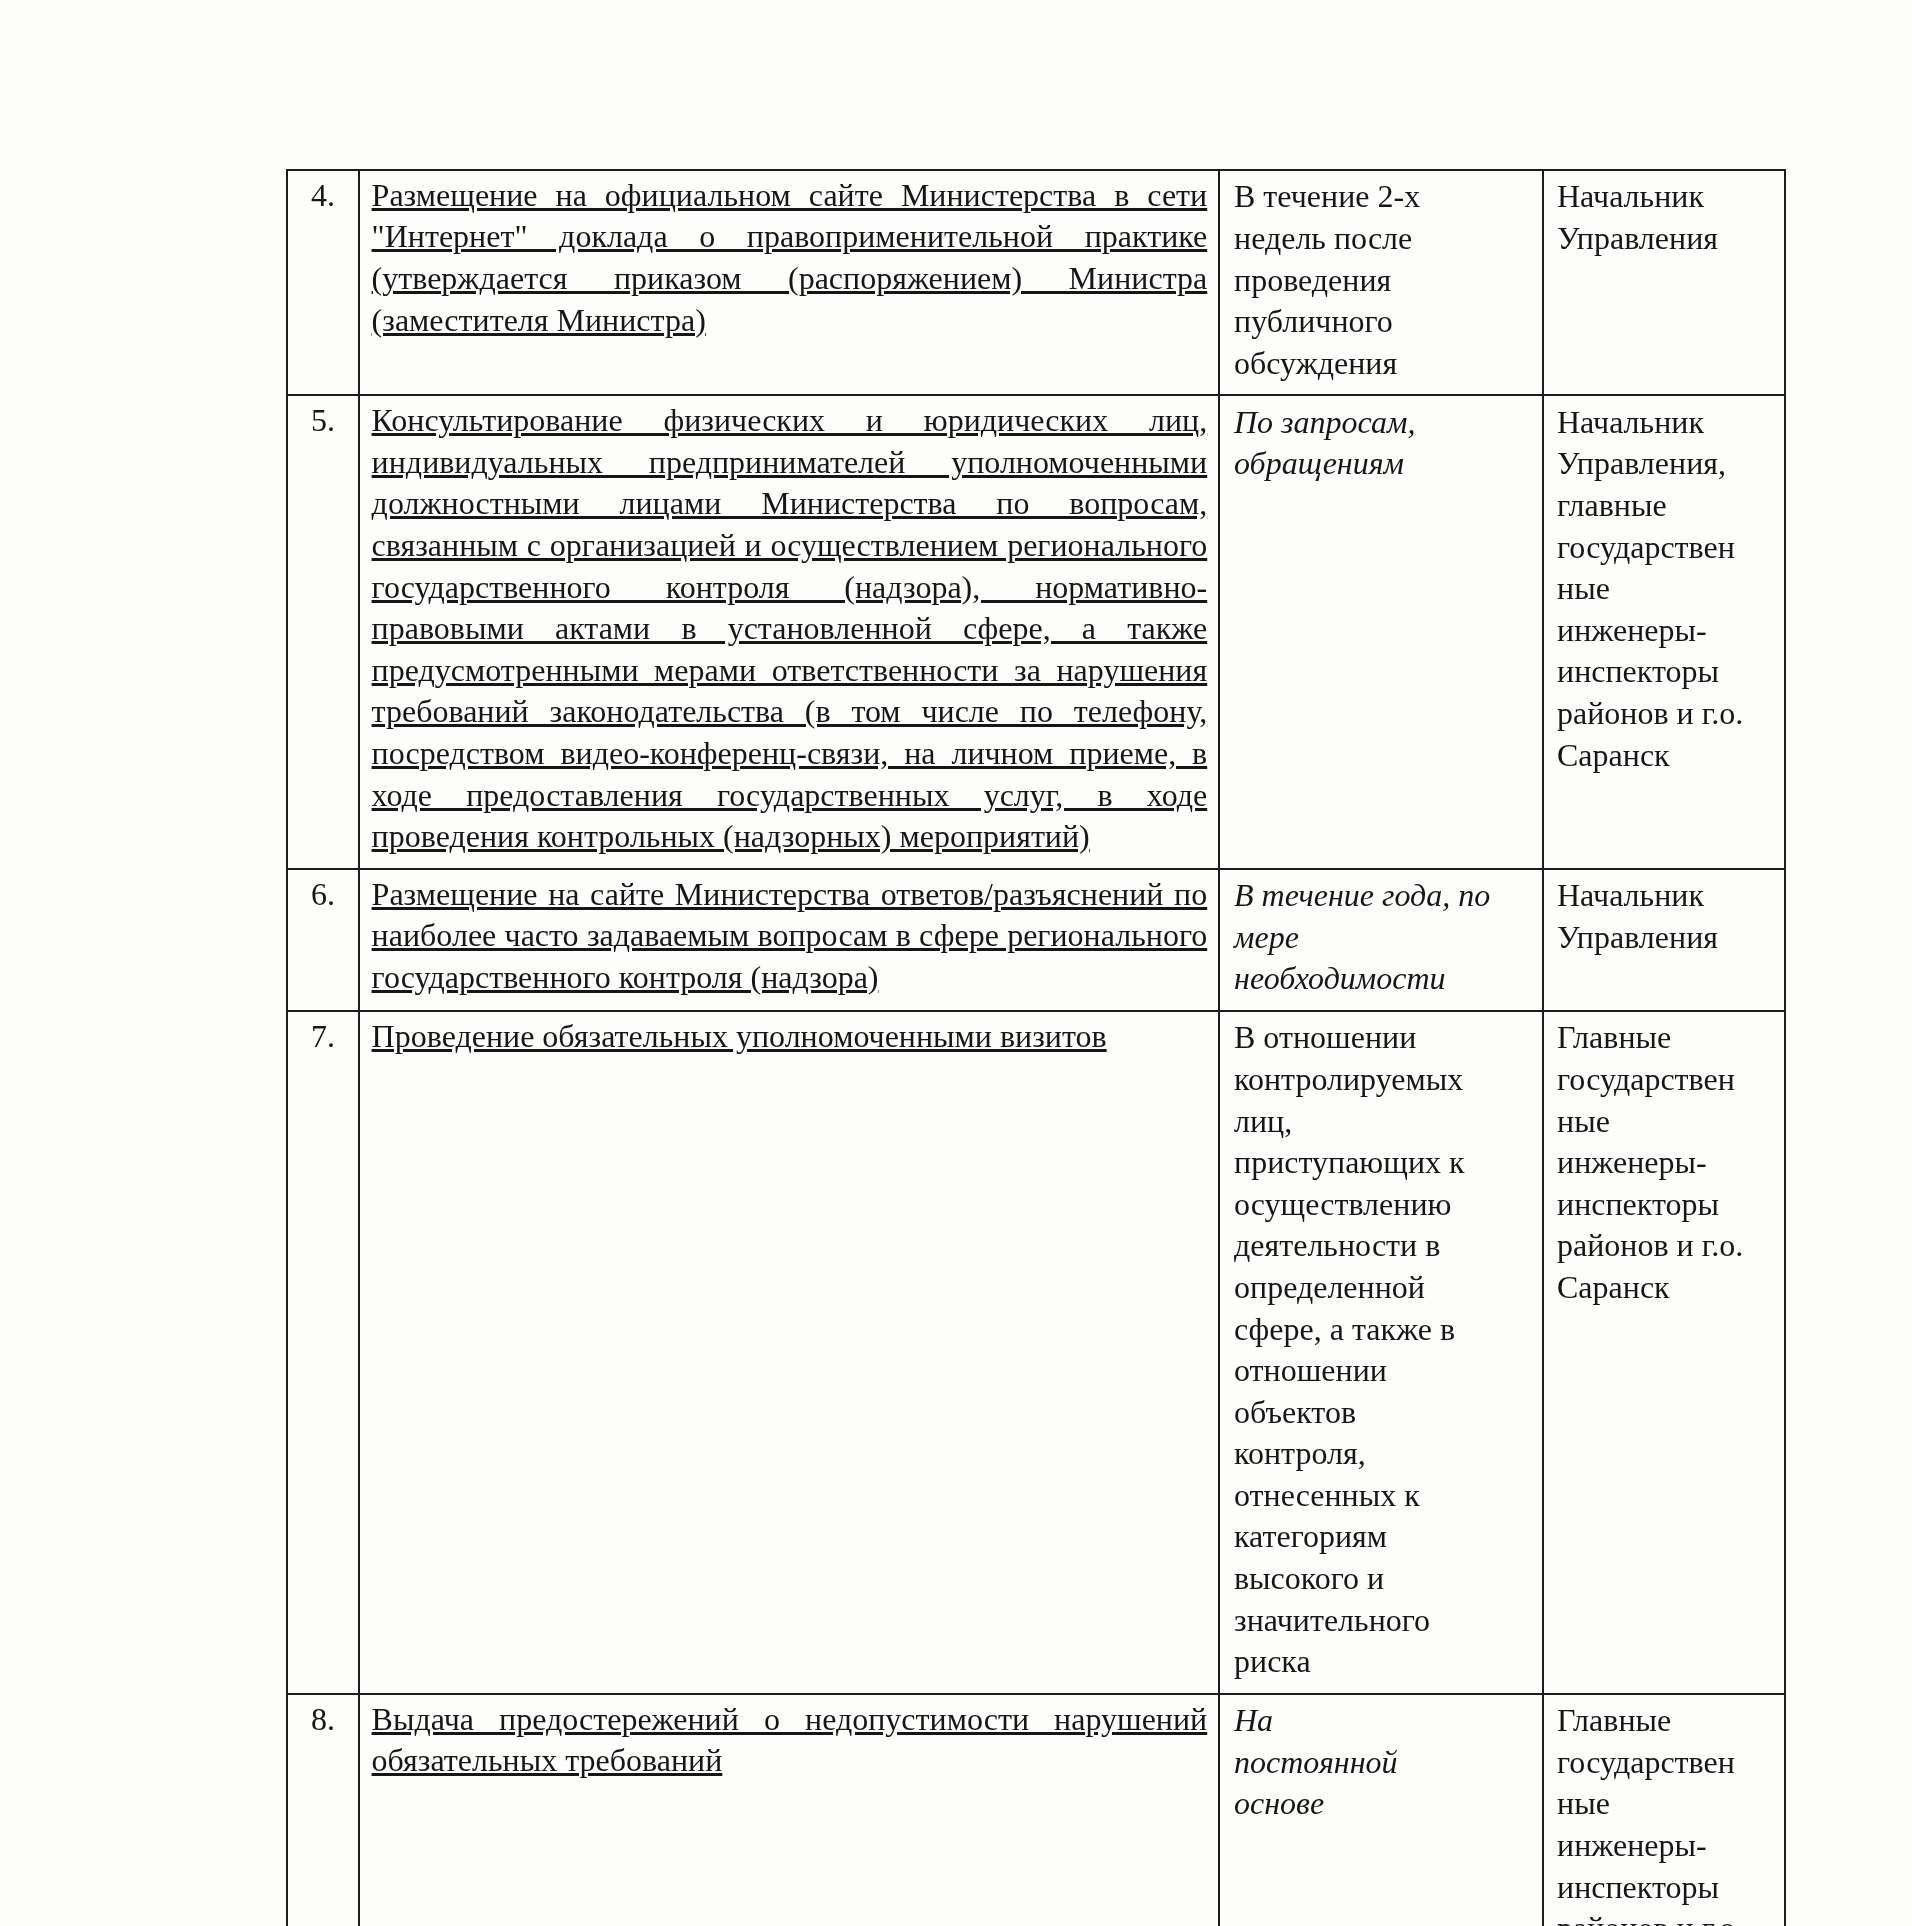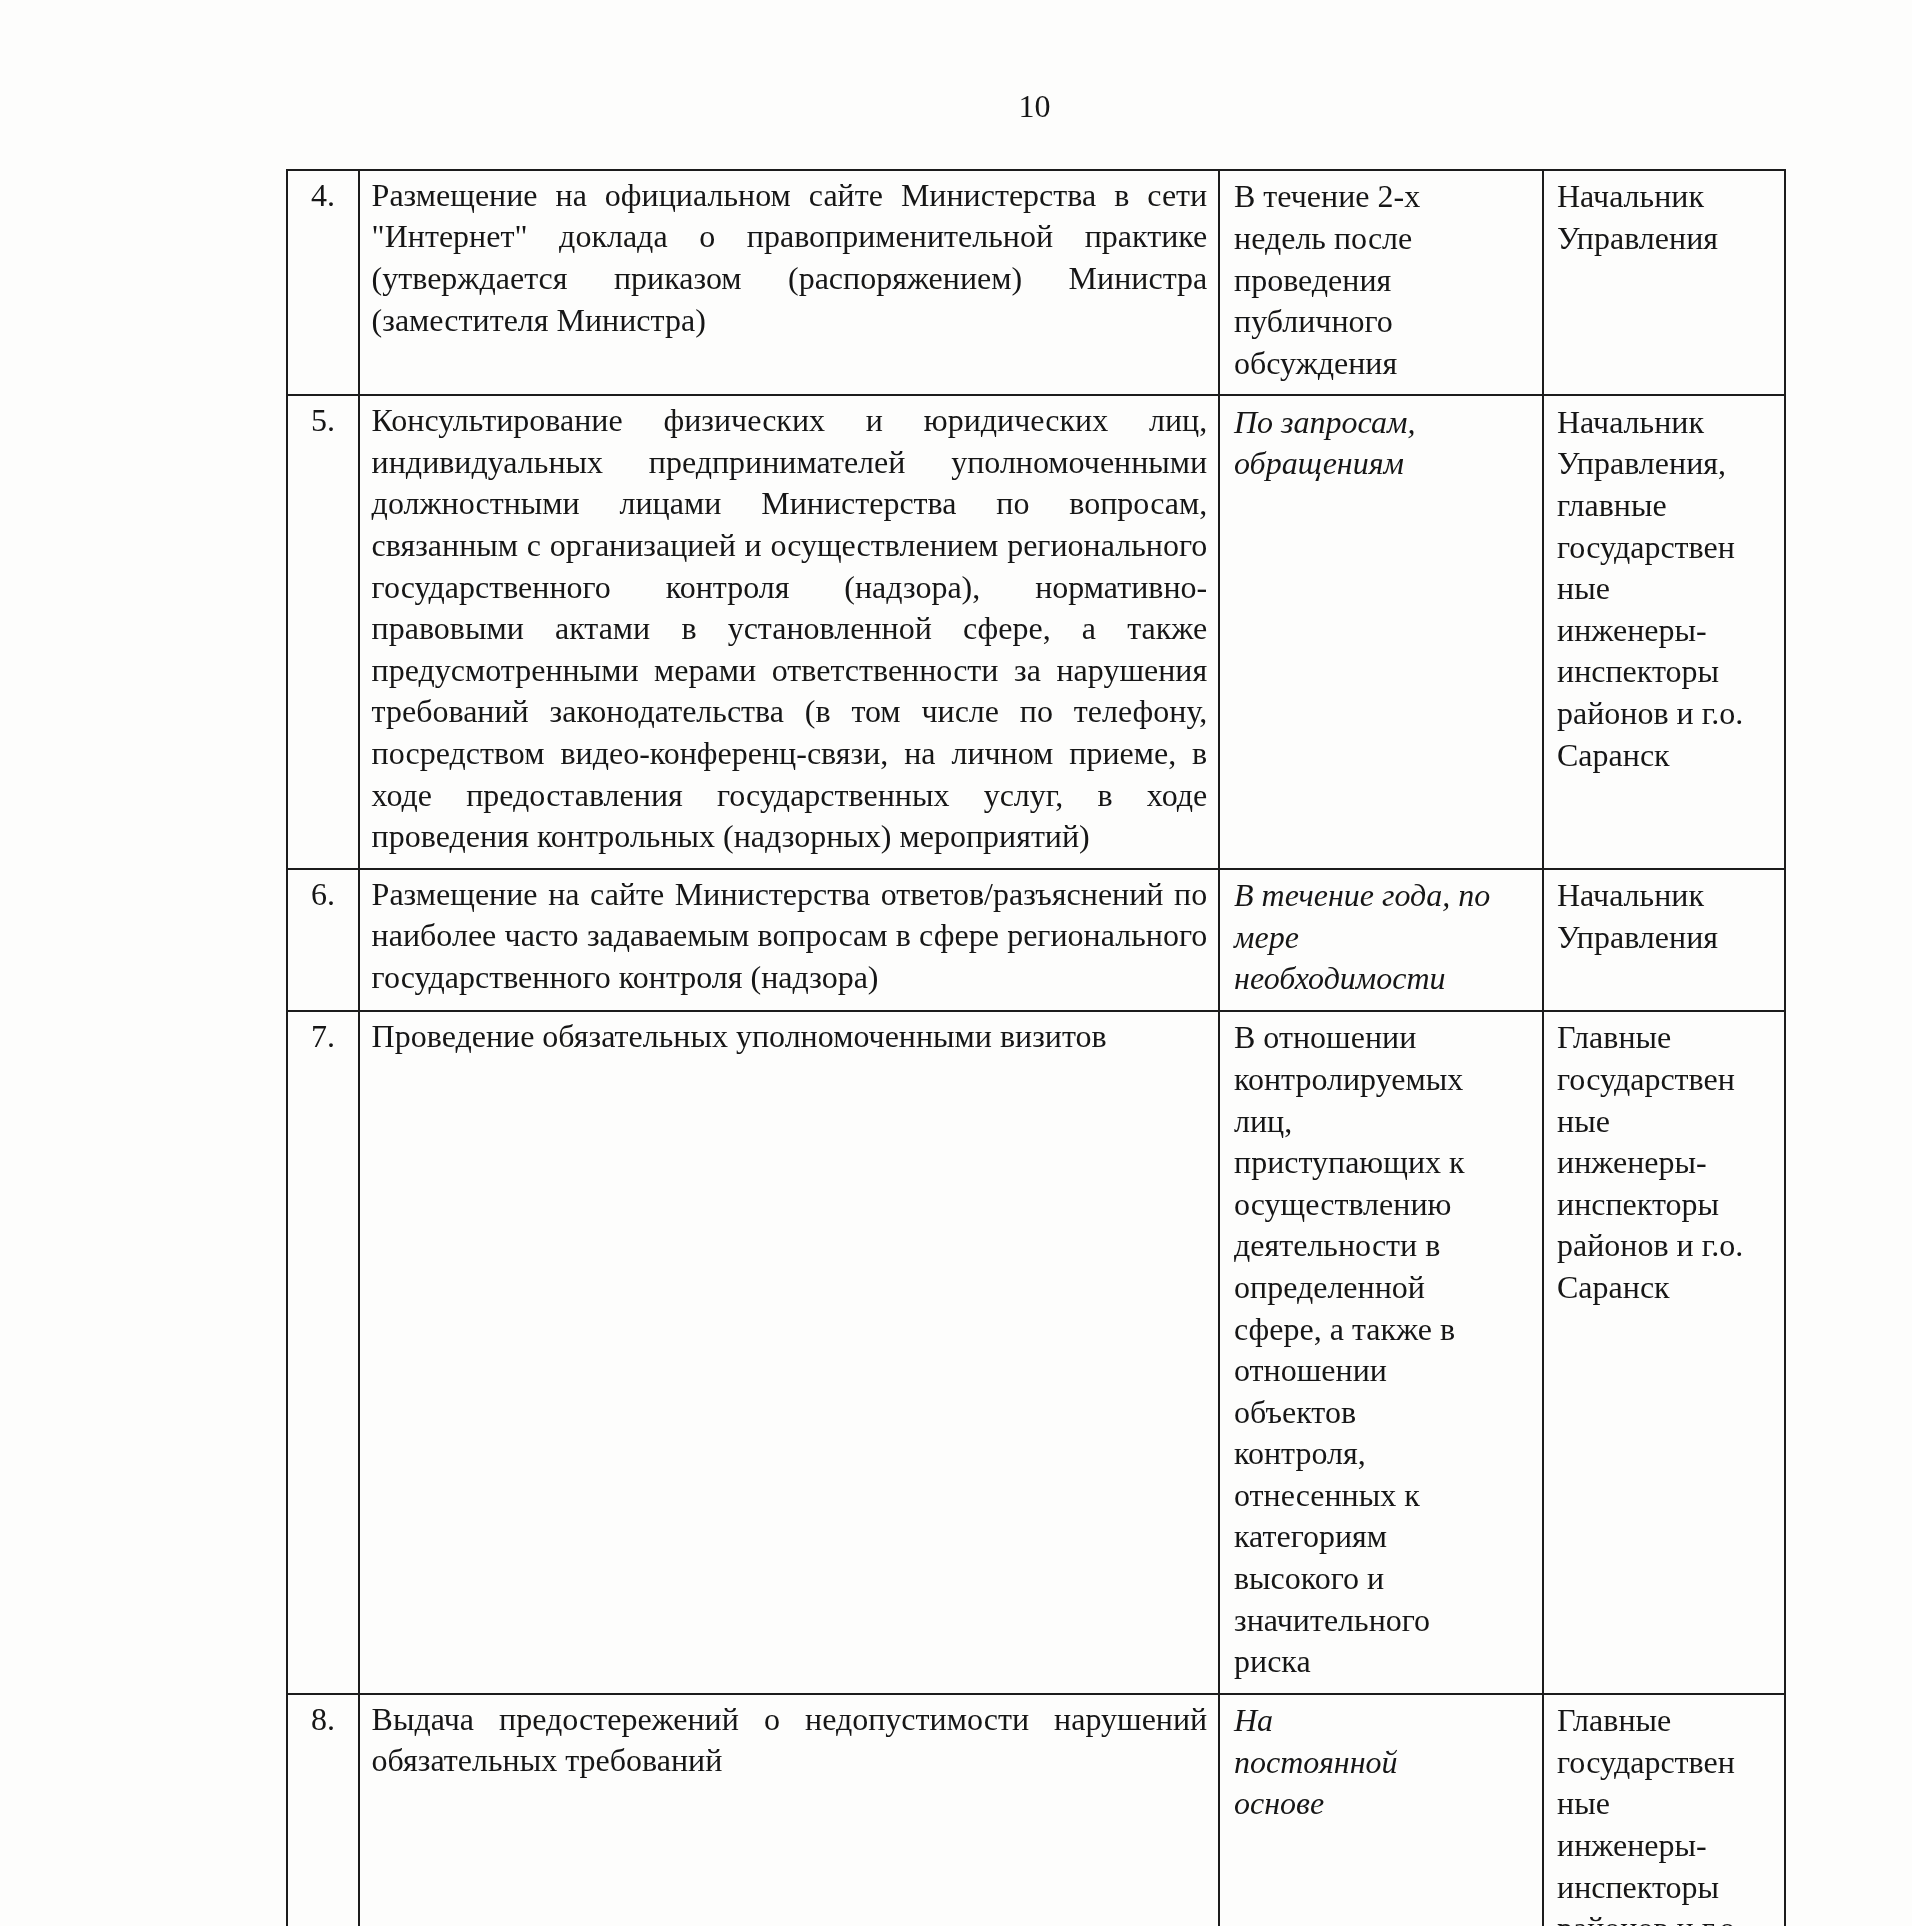--- a/index.html
+++ b/index.html
@@ -44,36 +44,36 @@
   .col-activity { width: 860px; }
   .col-timing   { width: 324px; }
   .col-resp     { width: 242px; }
   .cell-num {
     text-align: center;
     padding: 3.9px 1.5px 3.9px 1.5px;
   }
   .cell-activity {
     text-align: justify;
     padding: 3.9px 10.8px 10px 11.6px;
+    text-decoration: underline;
   }
   .cell-timing {
     padding: 5.4px 4.6px 10px 14px;
     white-space: pre-line;
   }
   .cell-resp {
     padding: 5.4px 4.6px 10px 13px;
     white-space: pre-line;
   }
   .v-mid { vertical-align: middle; font-style: italic; }
 </style>
 </head>
 <body>
 
 <div class="page">
-  <div class="page-number">10</div>
 
   <table class="doc-table">
     <colgroup>
       <col class="col-num">
       <col class="col-activity">
       <col class="col-timing">
       <col class="col-resp">
     </colgroup>
     <tbody>
         <tr>

